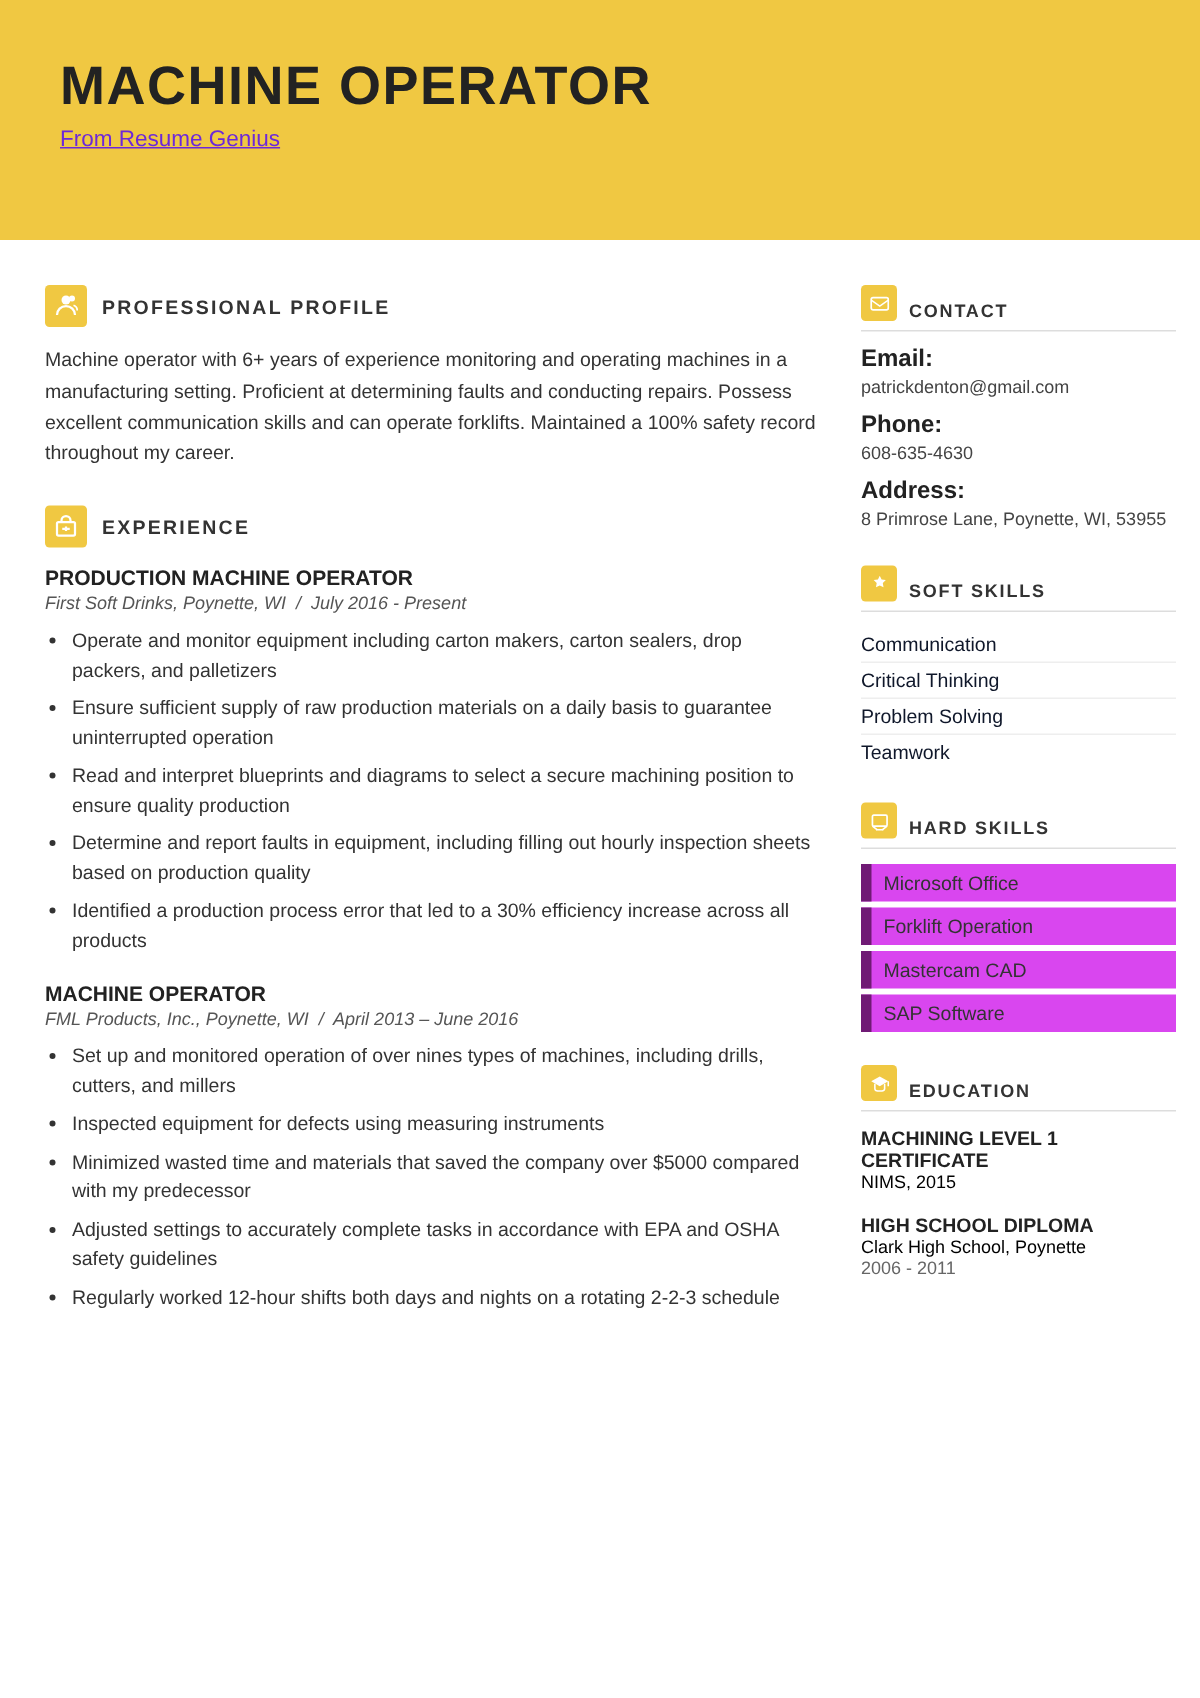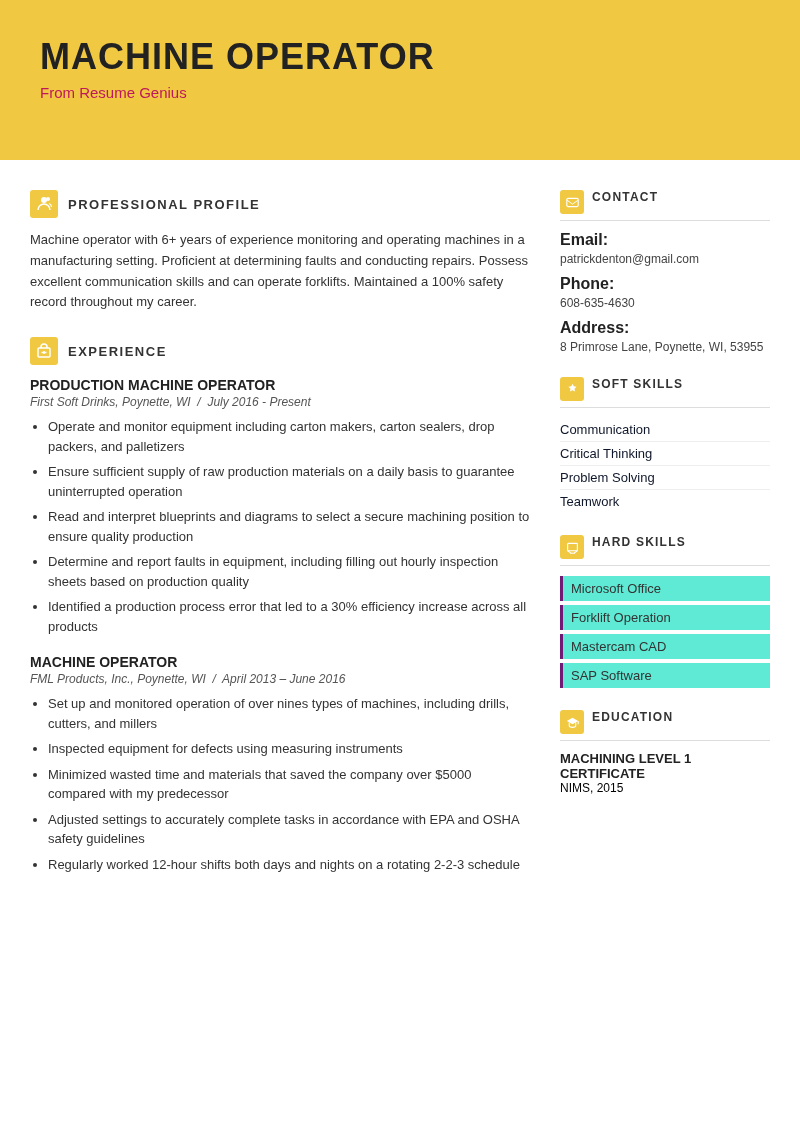--- a/index.html
+++ b/index.html
@@ -19,28 +19,29 @@
     }
     .header-title {
       font-size: 36px;
       font-weight: bold;
       color: #222;
       letter-spacing: 1px;
       text-transform: uppercase;
     }
     .header-subtitle {
       font-size: 15px;
-      color: #be185d;
+      color: #6d28d9;
       margin-top: 6px;
+      text-decoration: underline;
     }
 
     
     .main {
       display: flex;
-      padding: 30px 30px 30px 30px;
+      padding: 30px 16px 30px 30px;
       gap: 30px;
     }
 
     
     .left-col {
       flex: 1;
       min-width: 0;
     }
 
     
@@ -116,21 +117,21 @@
       margin-bottom: 6px;
       line-height: 1.5;
     }
 
     
     .right-section {
       margin-bottom: 22px;
     }
     .right-section-header {
       display: flex;
-      align-items: flex-start;
+      align-items: flex-end;
       gap: 8px;
       margin-bottom: 10px;
       border-bottom: 1px solid #ddd;
       padding-bottom: 6px;
     }
     .right-section-title {
       font-size: 12px;
       font-weight: bold;
       letter-spacing: 1.2px;
       color: #333;
@@ -175,22 +176,22 @@
     .skill-item:last-child {
       border-bottom: none;
     }
 
     
     .hard-skill-item {
       font-size: 13px;
       color: #333;
       padding: 5px 8px;
       margin-bottom: 4px;
-      background: #5eead4;
-      border-left: 3px solid #701a75;
+      background: #d946ef;
+      border-left: 7px solid #701a75;
     }
 
     
     .edu-item {
       margin-bottom: 14px;
     }
     .edu-degree {
       font-size: 13px;
       font-weight: bold;
       color: #222;
@@ -339,16 +340,21 @@
             <path d="M4 8v4c0 1.1 1.8 2 4 2s4-.9 4-2V8" fill="none" stroke="white" stroke-width="1.3"></path>
             <line x1="15" y1="6" x2="15" y2="10" stroke="white" stroke-width="1.3"></line>
           </svg>
         </div>
         <span class="right-section-title">EDUCATION</span>
       </div>
       <div class="edu-item">
         <div class="edu-degree">MACHINING LEVEL 1 CERTIFICATE</div>
         <div class="edu-school">NIMS, 2015</div>
       </div>
+      <div class="edu-item">
+        <div class="edu-degree">HIGH SCHOOL DIPLOMA</div>
+        <div class="edu-school">Clark High School, Poynette</div>
+        <div class="edu-year">2006 - 2011</div>
+      </div>
     </div>
 
   </div>
 </div>
 
 </body></html>

